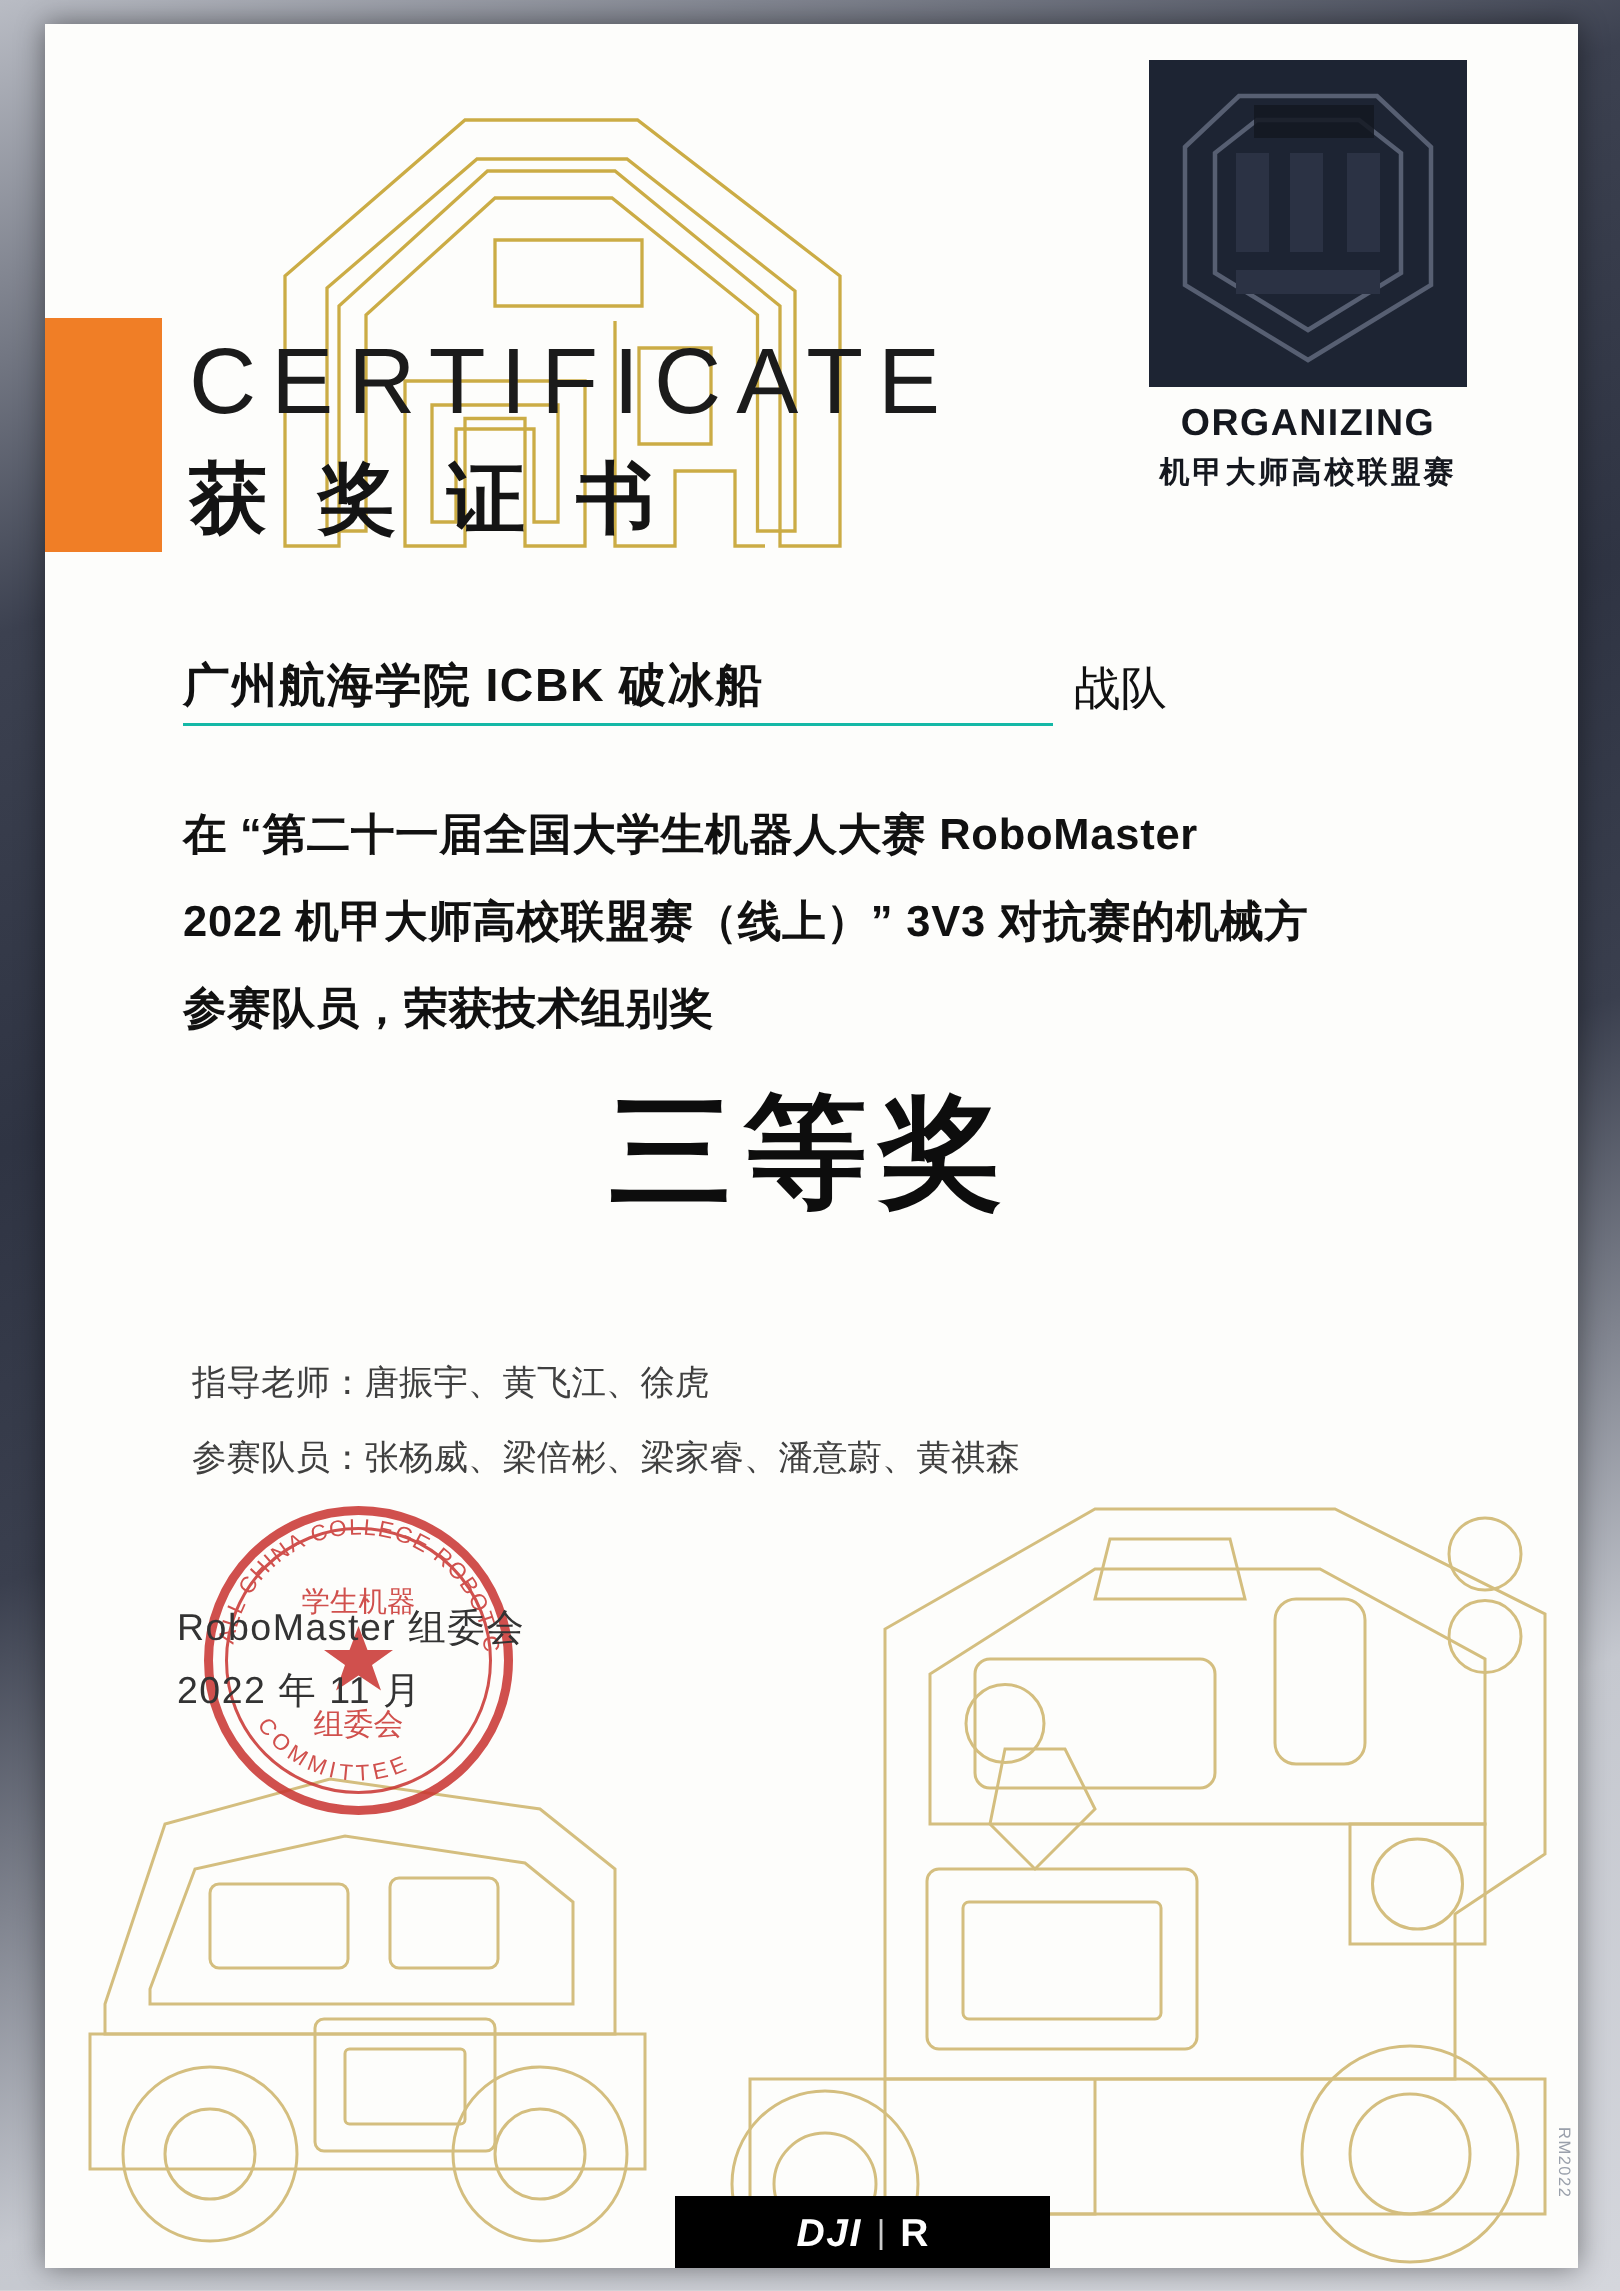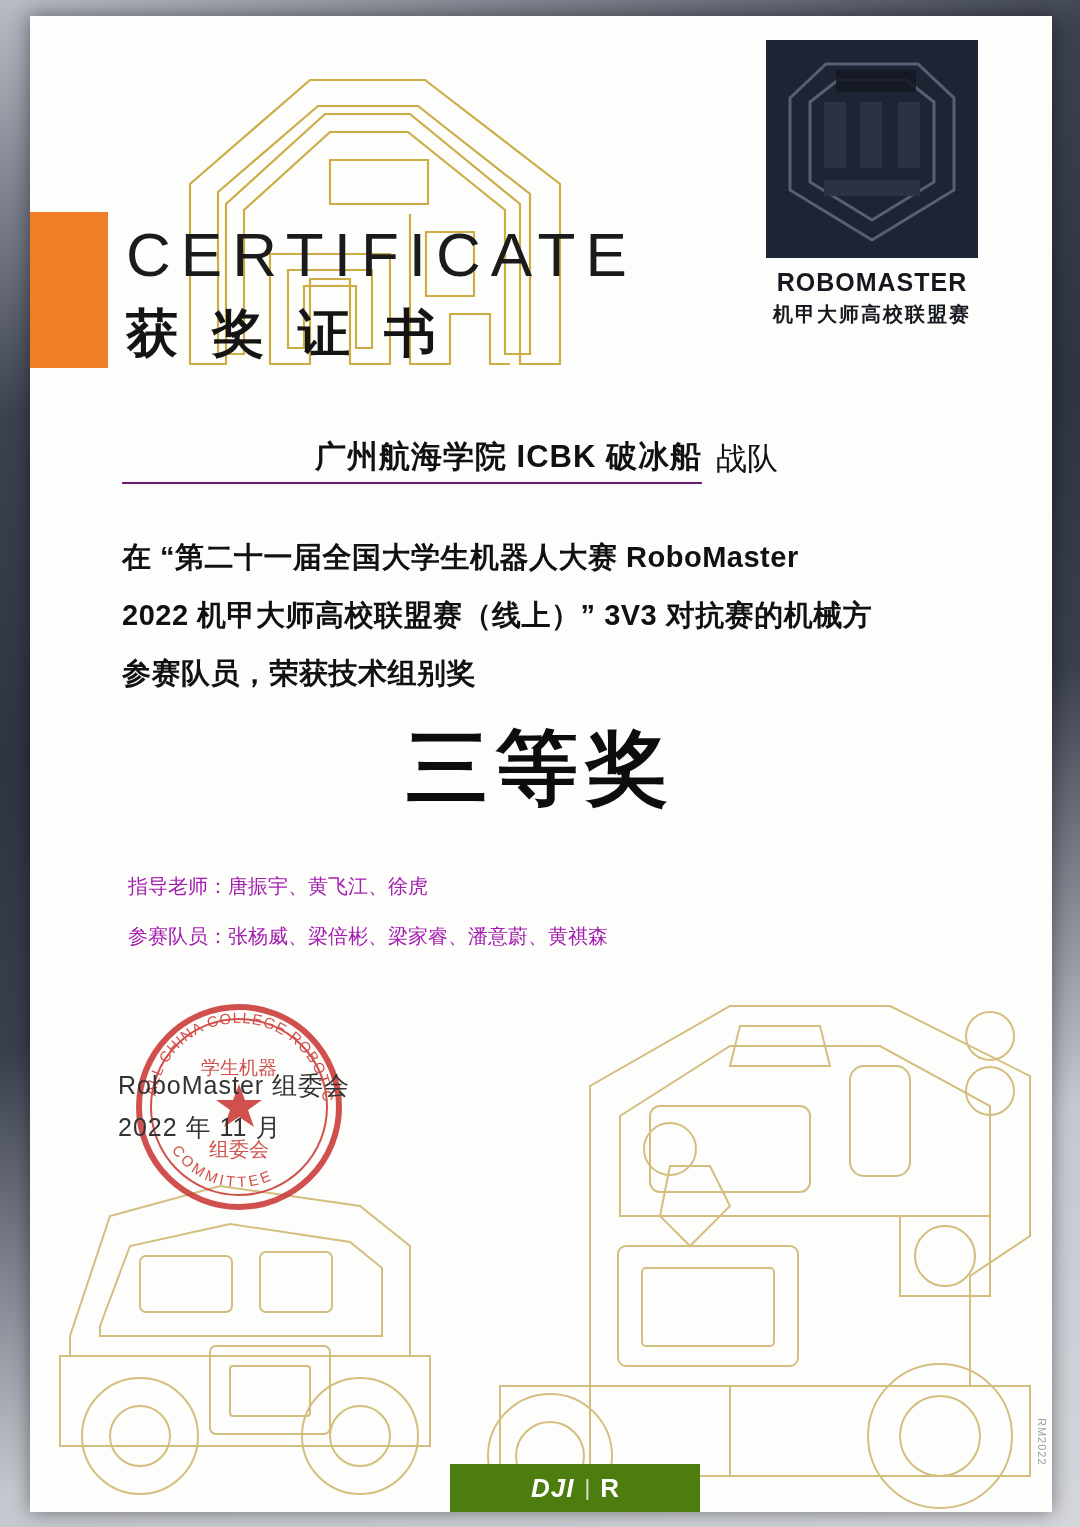--- a/index.html
+++ b/index.html
@@ -110,23 +110,23 @@
 
   
   .team-line {
     position: absolute;
     left: 92px; top: 420px;
     width: 860px;
     display: flex;
     align-items: flex-end;
   }
   .team-underline {
-    border-bottom: 2px solid #701a75;
+    border-bottom: 2px solid #14b8a6;
     min-width: 580px;
-    text-align: right;
+    text-align: left;
     padding-bottom: 4px;
   }
   .team-name {
     font-size: 31px;
     font-weight: 700;
     color: #111;
     letter-spacing: 1px;
   }
   .team-suffix {
     font-size: 31px;
@@ -153,25 +153,25 @@
     width: 1022px;
     text-align: center;
     font-size: 82px;
     font-weight: 800;
     letter-spacing: 8px;
     color: #0d0d0d;
   }
 
   .people {
     position: absolute;
-    left: 98px; top: 845px;
+    left: 98px; top: 880px;
     width: 880px;
-    font-size: 20px;
+    font-size: 23px;
     line-height: 50px;
-    color: #a21caf;
+    color: #404040;
     font-weight: 500;
   }
 
   
   .signature {
     position: absolute;
     left: 88px; top: 1048px;
     font-size: 25px;
     line-height: 42px;
     color: #333;
@@ -190,21 +190,21 @@
     left: 0; top: 900px;
     width: 1022px; height: 600px;
     opacity: .85;
   }
 
   
   .dji-bar {
     position: absolute;
     left: 420px; bottom: 0;
     width: 250px; height: 48px;
-    background: #4d7c0f;
+    background: #000000;
     display: flex;
     align-items: center;
     justify-content: center;
     gap: 10px;
   }
   .dji-text {
     color: #fff;
     font-size: 26px;
     font-weight: 700;
     font-style: italic;
@@ -265,21 +265,21 @@
             <rect x="132" y="62" width="22" height="66"></rect>
             <rect x="58" y="140" width="96" height="16"></rect>
           </g>
           <g fill="#3a4considered"></g>
           <g fill="#131821" opacity=".85">
             <path d="M70 30 L150 30 L150 52 L70 52 Z"></path>
           </g>
           <g fill="none" stroke="#4a real" stroke-width="0"></g>
         </svg>
       </div>
-      <div class="badge-name">ROBOMASTER</div>
+      <div class="badge-name">ORGANIZING</div>
       <div class="badge-sub">机甲大师高校联盟赛</div>
     </div>
 
     <div class="team-line">
       <div class="team-underline">
         <span class="team-name">广州航海学院 ICBK 破冰船</span>
       </div>
       <div class="team-suffix">战队</div>
     </div>
 

